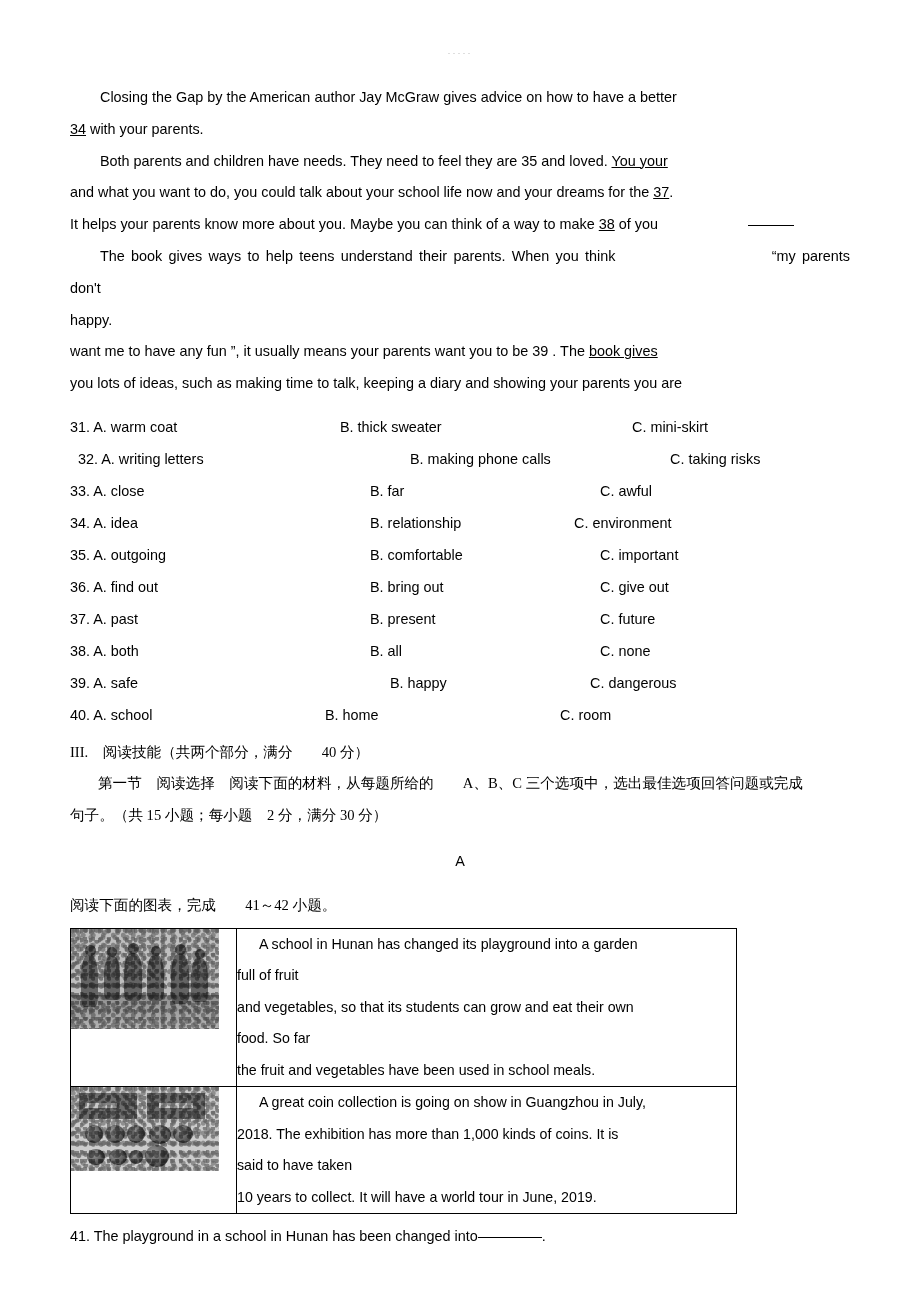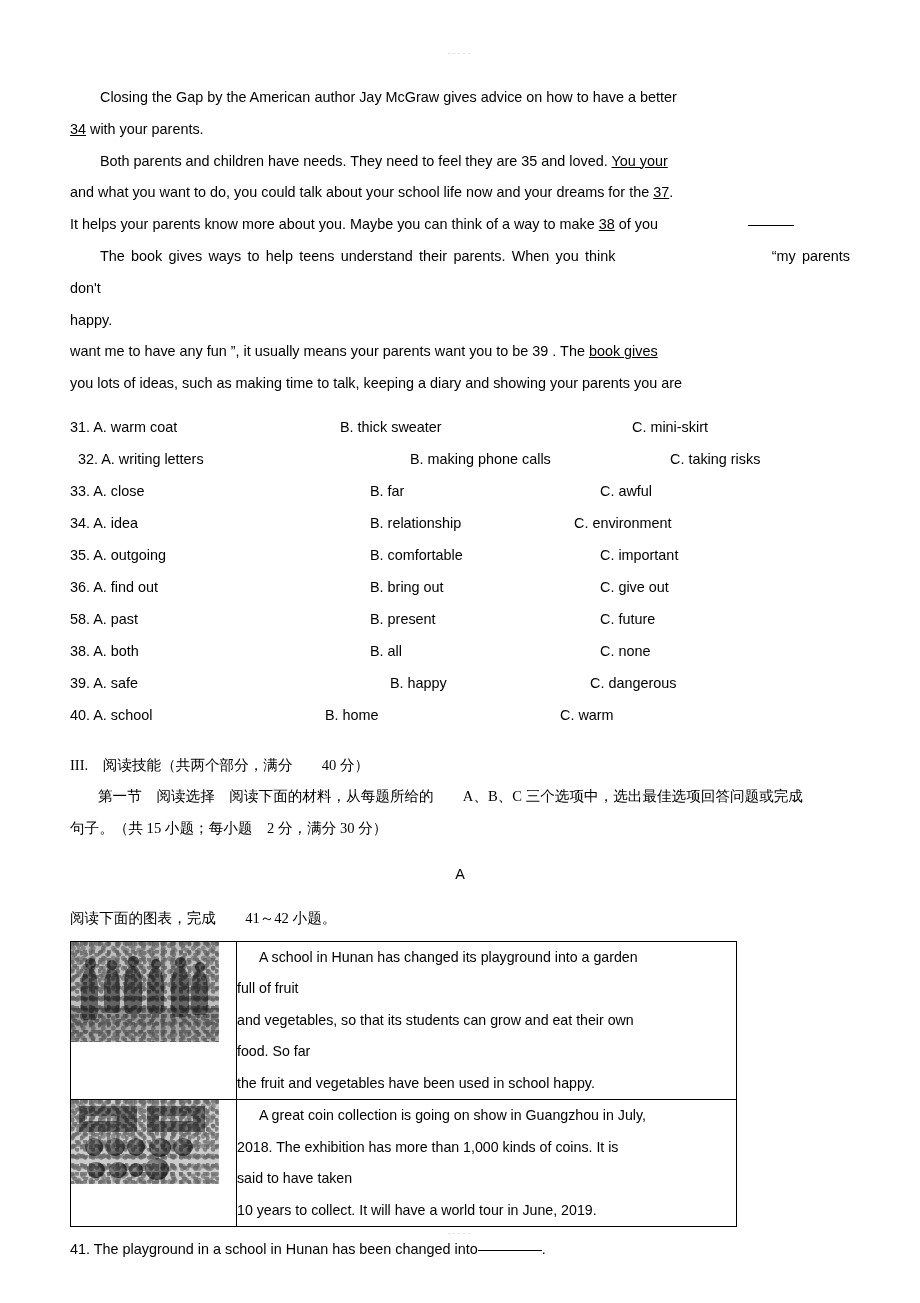--- a/index.html
+++ b/index.html
@@ -95,21 +95,21 @@
   .opt-c { position: absolute; }
 
   
   .cn {
     font-family: "Liberation Serif", "DejaVu Serif", serif;
     font-size: 14.6px;
     line-height: 31.5px;
     margin: 0;
     text-align: justify;
   }
-  .cn-head { margin-top: 19px; }
+  .cn-head { margin-top: 6px; }
   .cn-indent { text-indent: 28px; }
   .center-A {
     text-align: center;
     font-family: "Liberation Sans", sans-serif;
     font-size: 14.4px;
     line-height: 30px;
     font-weight: 400;
   }
 
   
@@ -295,38 +295,38 @@
           <span class="opt-a">35. A. outgoing</span>
           <span class="opt-b" style="left: 300px;">B. comfortable</span>
           <span class="opt-c" style="left: 530px;">C. important</span>
         </div>
         <div class="opt-row">
           <span class="opt-a">36. A. find out</span>
           <span class="opt-b" style="left: 300px;">B. bring out</span>
           <span class="opt-c" style="left: 530px;">C. give out</span>
         </div>
         <div class="opt-row">
-          <span class="opt-a">58. A. past</span>
+          <span class="opt-a">37. A. past</span>
           <span class="opt-b" style="left: 300px;">B. present</span>
           <span class="opt-c" style="left: 530px;">C. future</span>
         </div>
         <div class="opt-row">
           <span class="opt-a">38. A. both</span>
           <span class="opt-b" style="left: 300px;">B. all</span>
           <span class="opt-c" style="left: 530px;">C. none</span>
         </div>
         <div class="opt-row">
           <span class="opt-a">39. A. safe</span>
           <span class="opt-b" style="left: 300px; margin-left: 20px;">B. happy</span>
           <span class="opt-c" style="left: 520px;">C. dangerous</span>
         </div>
         <div class="opt-row">
           <span class="opt-a">40. A. school</span>
           <span class="opt-b" style="left: 255px;">B. home</span>
-          <span class="opt-c" style="left: 490px;">C. warm</span>
+          <span class="opt-c" style="left: 490px;">C. room</span>
         </div>
       </div>
 
     <div>
       <p class="cn cn-head">III.　阅读技能（共两个部分，满分　　40 分）</p>
       <p class="cn cn-indent">第一节　阅读选择　阅读下面的材料，从每题所给的　　A、B、C 三个选项中，选出最佳选项回答问题或完成</p>
       <p class="cn">句子。（共 15 小题；每小题　2 分，满分 30 分）</p>
       <p class="center-A">A</p>
       <p class="cn">阅读下面的图表，完成　　41～42 小题。</p>
     </div>
@@ -351,21 +351,21 @@
               <div class="fig" style="left:120px;top:29px;width:17px;height:44px"></div>
               <div class="noise"></div>
             </div>
           </td>
           <td class="txt-cell">
             <div class="cell-text" id="mat-row-0">
                 <div class="lead">A school in Hunan has changed its playground into a garden</div>
                 <div>full of fruit</div>
                 <div>and  vegetables,     so that   its    students    can  grow  and  eat  their    own</div>
                 <div>food. So far</div>
-                <div>the fruit and vegetables have been used in school happy.</div>
+                <div>the fruit and vegetables have been used in school meals.</div>
               </div>
           </td>
         </tr>
         <tr>
           <td class="pic-cell">
             <div class="photo coins">
               <div class="tray" style="left:8px;top:6px;width:58px;height:26px"></div>
               <div class="tray-in" style="left:14px;top:16px;width:32px;height:5px"></div>
               <div class="tray" style="left:76px;top:6px;width:58px;height:26px"></div>
               <div class="tray-in" style="left:88px;top:16px;width:34px;height:5px"></div>

